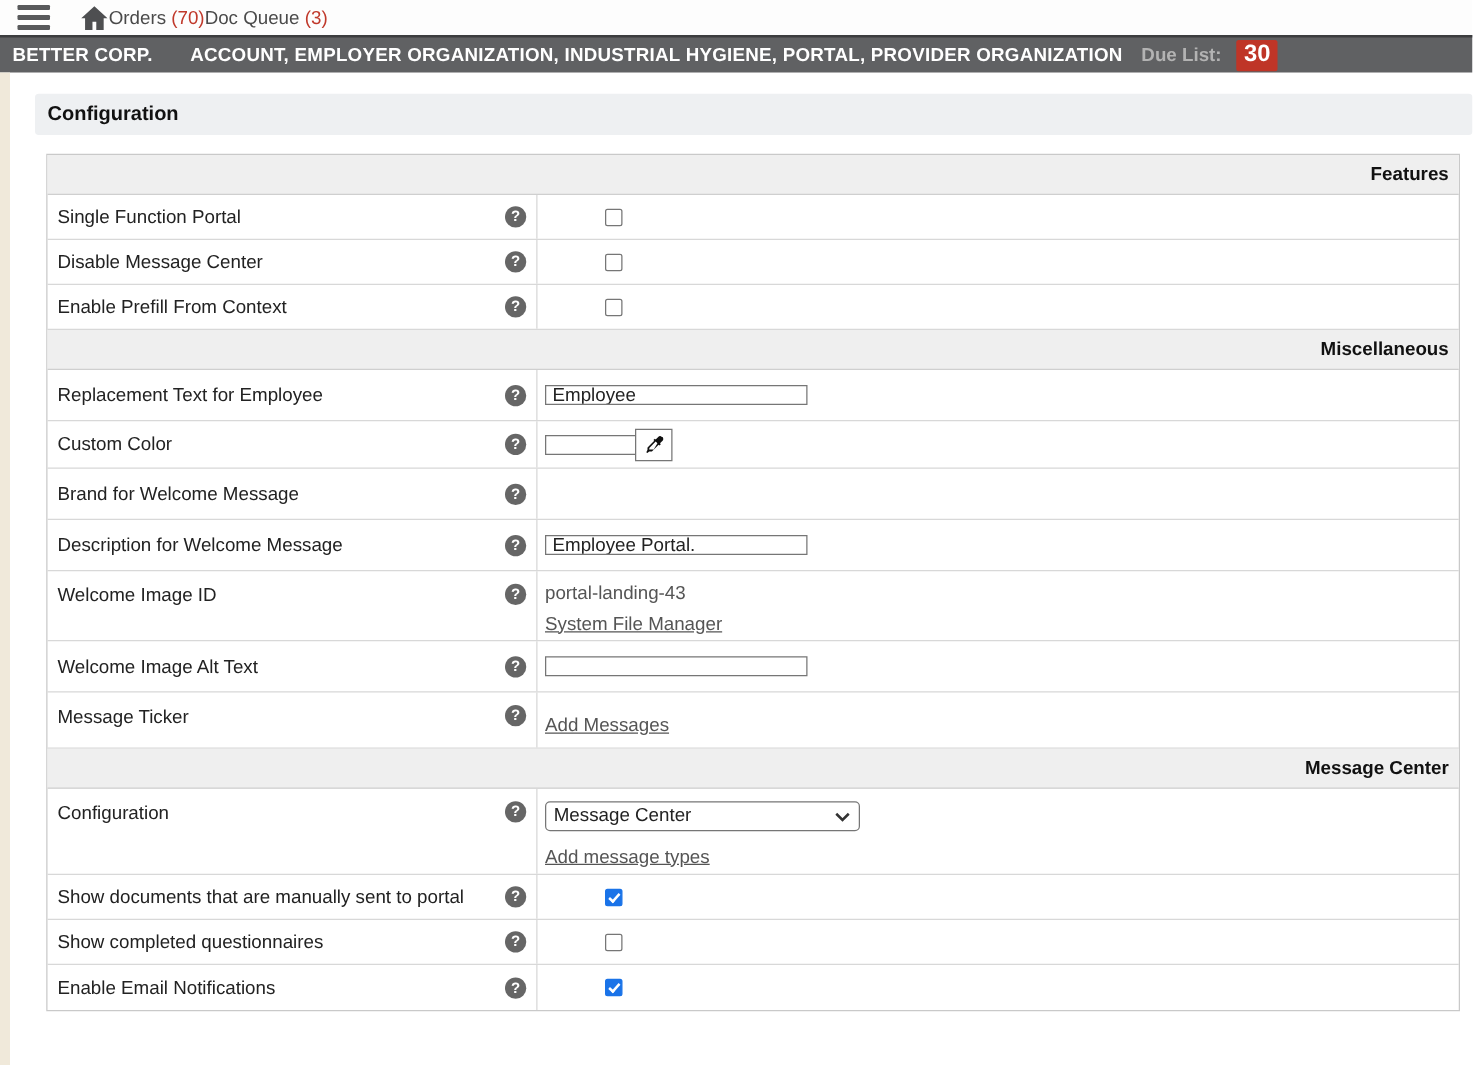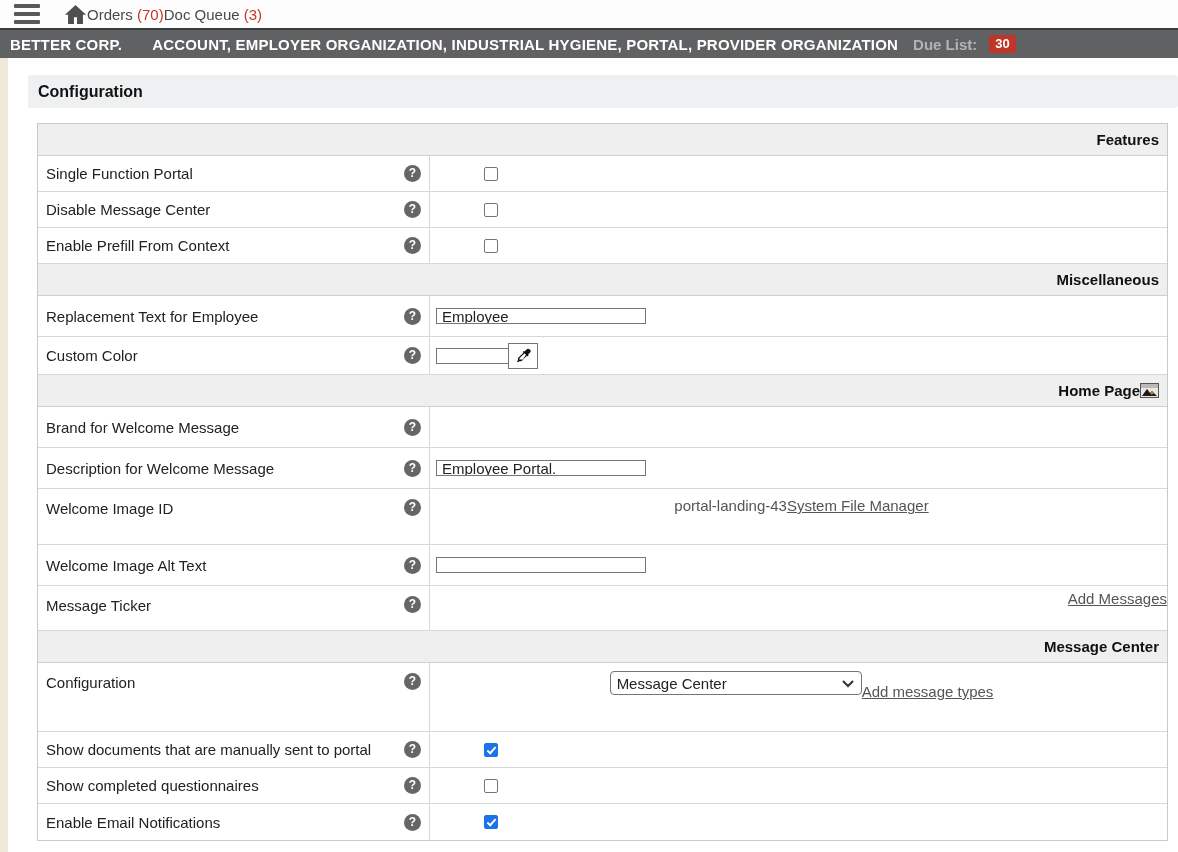--- a/index.html
+++ b/index.html
@@ -28,21 +28,21 @@
     border-top:2px solid #3c3d3f;
     display:flex; align-items:center;
     color:#fff; font-weight:bold; font-size:15px;
     padding:0 10px; white-space:nowrap;
   }
   .ctx-company { letter-spacing:.2px; }
   .ctx-categories { margin-left:30px; letter-spacing:.2px; }
   .ctx-duelist-label { margin-left:15px; color:#b3b3b3; }
   .ctx-badge {
     margin-left:12px; background:var(--badge_red); color:#fff;
-    padding:1px 6px 2px 6px; border-radius:2px; font-size:13px;
+    padding:1px 6px 2px 6px; border-radius:2px; font-size:19px;
   }
 
   
   .left-strip { position:absolute; left:0; top:58px; bottom:0; width:8px; background:var(--left_strip_beige); }
 
   .config-title {
     margin:17px 0 0 28px; height:33px; line-height:33px;
     background:var(--title_bar_gray); border-radius:3px;
     padding-left:10px; font-size:16px; font-weight:bold; color:#111;
   }
@@ -69,21 +69,21 @@
   }
   .cell-label.top { align-items:flex-start; padding-top:10px; }
   .cell-label .lbl { flex:1; line-height:19px; }
   .help {
     flex:0 0 17px; width:17px; height:17px; margin-left:8px;
     background:#666; color:#fff; border-radius:50%;
     font-size:12px; font-weight:bold; line-height:17px; text-align:center;
     cursor:pointer; user-select:none;
   }
   .cell-value { flex:1; display:flex; align-items:center; padding-left:6px; }
-  .cell-value.col { flex-direction:row; align-items:flex-start; justify-content:center; }
+  .cell-value.col { flex-direction:column; align-items:flex-start; justify-content:center; }
 
   .h36 { min-height:36px;gap:48px; } .h38 { min-height:38px; } .h41 { min-height:41px; }
   .h45 { min-height:45px; } .h56 { min-height:56px; } .h69 { min-height:69px; }
 
   
   .txt {
     width:210px; height:16px; border:1px solid #767676; border-radius:0;
     font-family:"Liberation Sans", sans-serif; font-size:15px; color:#222;
     padding:1px 5px; background:#fff; outline:none;
   }
@@ -212,29 +212,20 @@
     <div class="cell-value">
       <input class="txt small" type="text" value="" style="">
       <button class="color-btn">
         <svg width="15" height="15" viewBox="0 0 16 16">
           <path fill="#111" d="M14.4 1.6c-.9-.9-2.3-.9-3.1 0L9.1 3.8l-.7-.7L7.2 4.3l.7.7-5.5 5.5c-.2.2-.3.4-.3.7v1.7l-1 1.9.9.5 1.6-1.2h1.8c.3 0 .5-.1.7-.3l5.5-5.5.7.7 1.2-1.2-.7-.7 2.2-2.2c.9-.9.9-2.3 0-3.3zM7.4 12.3H4.1l-.4.3v-1.6l5.4-5.4 1.5 1.5-3.2 5.2z"></path>
         </svg>
       </button>
     </div>
   </div>
 
-  <div class="section-header">
-    <span>Home Page</span>
-    <svg width="19" height="15" viewBox="0 0 19 15">
-      <rect x="0.5" y="0.5" width="18" height="14" fill="#e8e8e8" stroke="#555"></rect>
-      <rect x="1" y="1" width="17" height="4" fill="#b9b9b9"></rect>
-      <polygon points="2,13 7,6 10,10 12,8 17,13" fill="#1b1b1b"></polygon>
-      <polygon points="10,10 12,8 14,10.5 11.5,11.7" fill="#c77b2a"></polygon>
-    </svg>
-  </div>
 
   <div class="row h41">
     <div class="cell-label">
       <span class="lbl">Brand for Welcome Message</span>
       <span class="help">?</span>
     </div>
   </div>
 
   <div class="row h41">
     <div class="cell-label">

